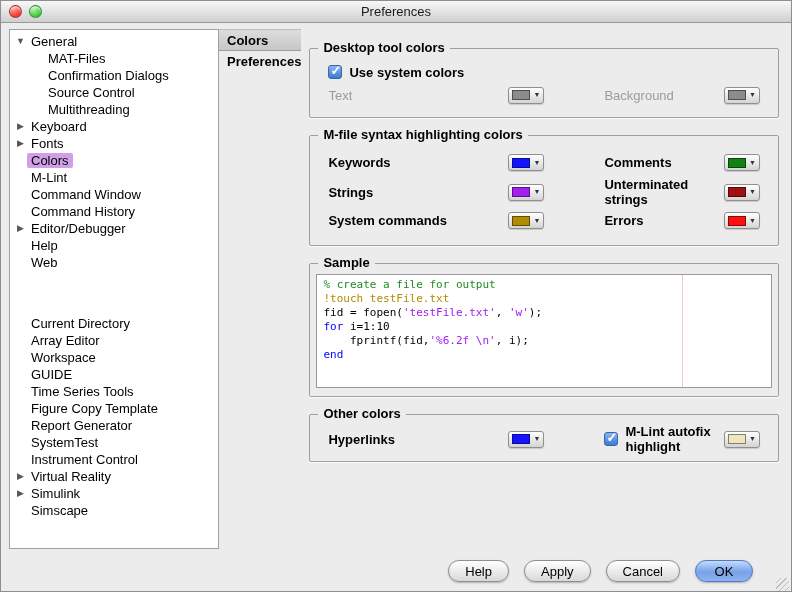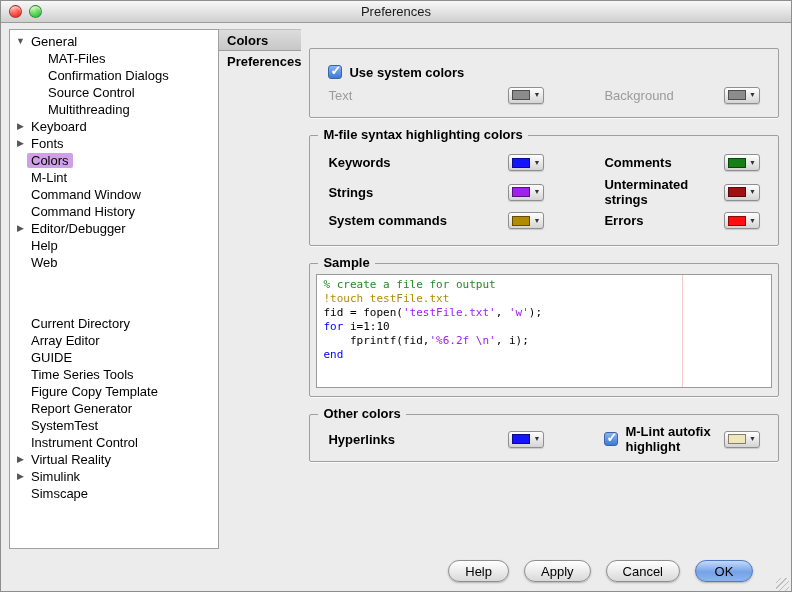--- a/index.html
+++ b/index.html
@@ -136,20 +136,24 @@
         <div class="tree-row" style="padding-left: 4px; margin-top: 44px;">
           <span class="disc"></span>
           <span class="tree-label">Current Directory</span>
         </div>
         <div class="tree-row" style="padding-left: 4px;">
           <span class="disc"></span>
           <span class="tree-label">Array Editor</span>
         </div>
         <div class="tree-row" style="padding-left: 4px;">
           <span class="disc"></span>
+          <span class="tree-label">Workspace</span>
+        </div>
+        <div class="tree-row" style="padding-left: 4px;">
+          <span class="disc"></span>
           <span class="tree-label">GUIDE</span>
         </div>
         <div class="tree-row" style="padding-left: 4px;">
           <span class="disc"></span>
           <span class="tree-label">Time Series Tools</span>
         </div>
         <div class="tree-row" style="padding-left: 4px;">
           <span class="disc"></span>
           <span class="tree-label">Figure Copy Template</span>
         </div>
@@ -177,20 +181,21 @@
           <span class="disc"></span>
           <span class="tree-label">Simscape</span>
         </div>
       </div>
 
     <div class="main">
       <div class="main-header">Colors Preferences</div>
       <div class="content">
 
         <div class="group">
+          <span class="group-title">Desktop tool colors</span>
           <div class="cb-row">
             <span class="checkbox checked"></span>
             <span class="lbl">Use system colors</span>
           </div>
           <div class="grid-row">
             <span class="lbl disabled">Text</span>
             <span class="color-dd">
               <span class="swatch" style="background-color: rgb(140, 140, 140);"></span>
               <span class="dd-arrow">▼</span>
             </span>

